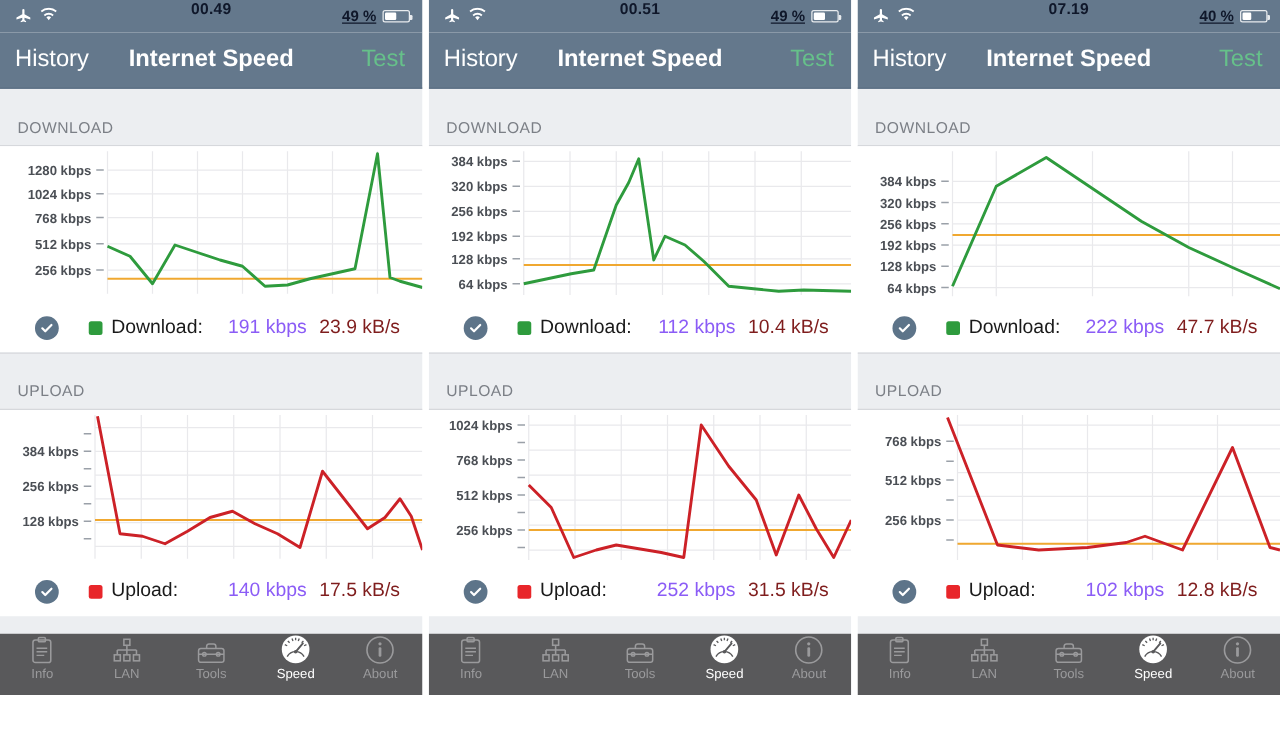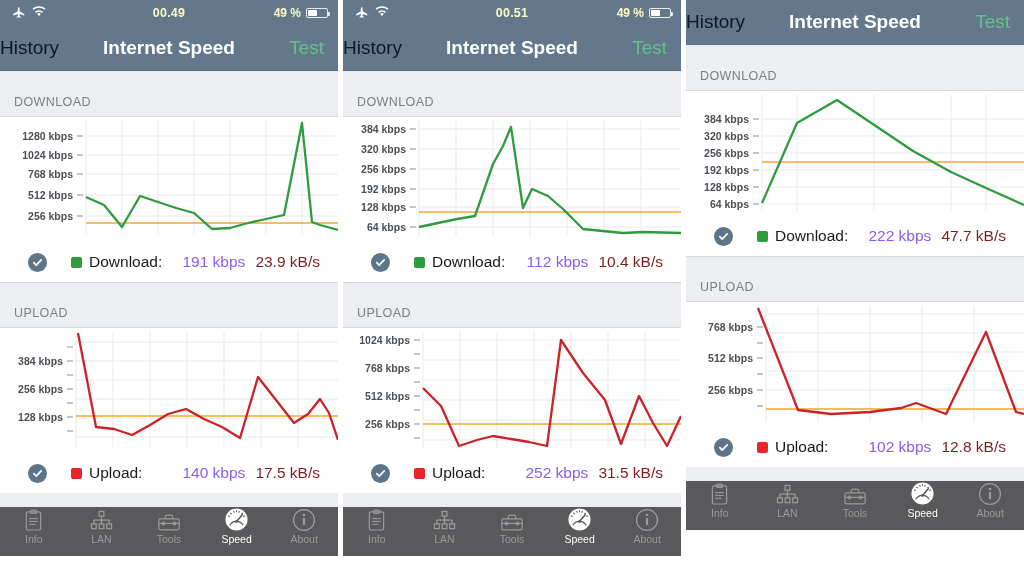--- a/index.html
+++ b/index.html
@@ -14,23 +14,24 @@
     background:#ffffff;
     position:relative;
     overflow:hidden;
     flex:0 0 auto;
   }
   .gap{flex:0 0 5px;height:587px;background:#ffffff;}
 
   
   .statusbar{
     height:26px;background:#64788c;
-    display:flex;align-items:center;
-    position:relative;color:#fef9c3;
+    display:flex;
+    position:relative;color:#0f172a;
     font-size:12px;
+    text-decoration:underline;
   }
   .sb-left{display:flex;align-items:center;gap:6px;padding-left:12px;}
   .sb-center{
     position:absolute;left:0;right:0;text-align:center;
     font-size:12.5px;font-weight:bold;letter-spacing:0.2px;
   }
   .sb-right{
     margin-left:auto;padding-right:10px;display:flex;
     align-items:center;gap:5px;font-size:12px;font-weight:bold;
     position:relative;z-index:2;
@@ -44,21 +45,21 @@
     background:rgba(255,255,255,.85);border-radius:0 1px 1px 0;
   }
   .battery i{display:block;height:100%;background:#ffffff;border-radius:1px;}
 
   
   .navbar{
     height:44px;background:#64788c;
     display:flex;align-items:center;position:relative;
     border-bottom:1px solid #5a6e82;
   }
-  .nav-left{padding-left:0;font-size:19px;color:#0f172a;z-index:2;}
+  .nav-left{padding-left:12px;font-size:19px;color:#ffffff;z-index:2;}
   .nav-title{
     position:absolute;left:0;right:0;text-align:center;
     font-size:19px;font-weight:bold;color:#ffffff;
   }
   .nav-right{margin-left:auto;padding-right:14px;font-size:19px;color:#66c08a;z-index:2;}
 
   
   .section-head{
     height:46px;background:#eceef1;
     border-bottom:1px solid #d6d8dc;
@@ -549,20 +550,41 @@
         </span>
         <span>About</span>
       </div>
     </div>
   </div>
 
   <div class="gap"></div>
 
   <div class="phone">
 
+    <div class="statusbar">
+      <div class="sb-left">
+        <span>
+          <svg width="14" height="14" viewBox="0 0 24 24">
+              <path fill="#fff" d="M21 15.5l-8-4.6V5.2a1.5 1.5 0 0 0-3 0v5.7l-8 4.6V18l8-2.4v3.4l-2.2 1.4V22l3.7-1 3.7 1v-1.6L13 19v-3.4l8 2.4z"></path>
+            </svg>
+        </span>
+        <span>
+          <svg width="14" height="11" viewBox="0 0 24 18">
+              <path fill="#fff" d="M12 17l3.2-4a5 5 0 0 0-6.4 0zM12 9.5a8 8 0 0 1 5.2 1.9l1.6-2A10.8 10.8 0 0 0 12 6.9a10.8 10.8 0 0 0-6.8 2.5l1.6 2A8 8 0 0 1 12 9.5zM12 2.6c3.6 0 6.9 1.3 9.4 3.4L23 3.9A16.7 16.7 0 0 0 12 0 16.7 16.7 0 0 0 1 3.9l1.6 2.1A14.6 14.6 0 0 1 12 2.6z"></path>
+            </svg>
+        </span>
+      </div>
+      <div class="sb-center">07.19</div>
+      <div class="sb-right">
+        <span>40 %</span>
+        <span class="battery">
+            <i style="width:40%"></i>
+          </span>
+      </div>
+    </div>
 
     <div class="navbar">
       <div class="nav-left">History</div>
       <div class="nav-title">Internet Speed</div>
       <div class="nav-right">Test</div>
     </div>
 
     <div class="section-head">
       <span>DOWNLOAD</span>
     </div>

